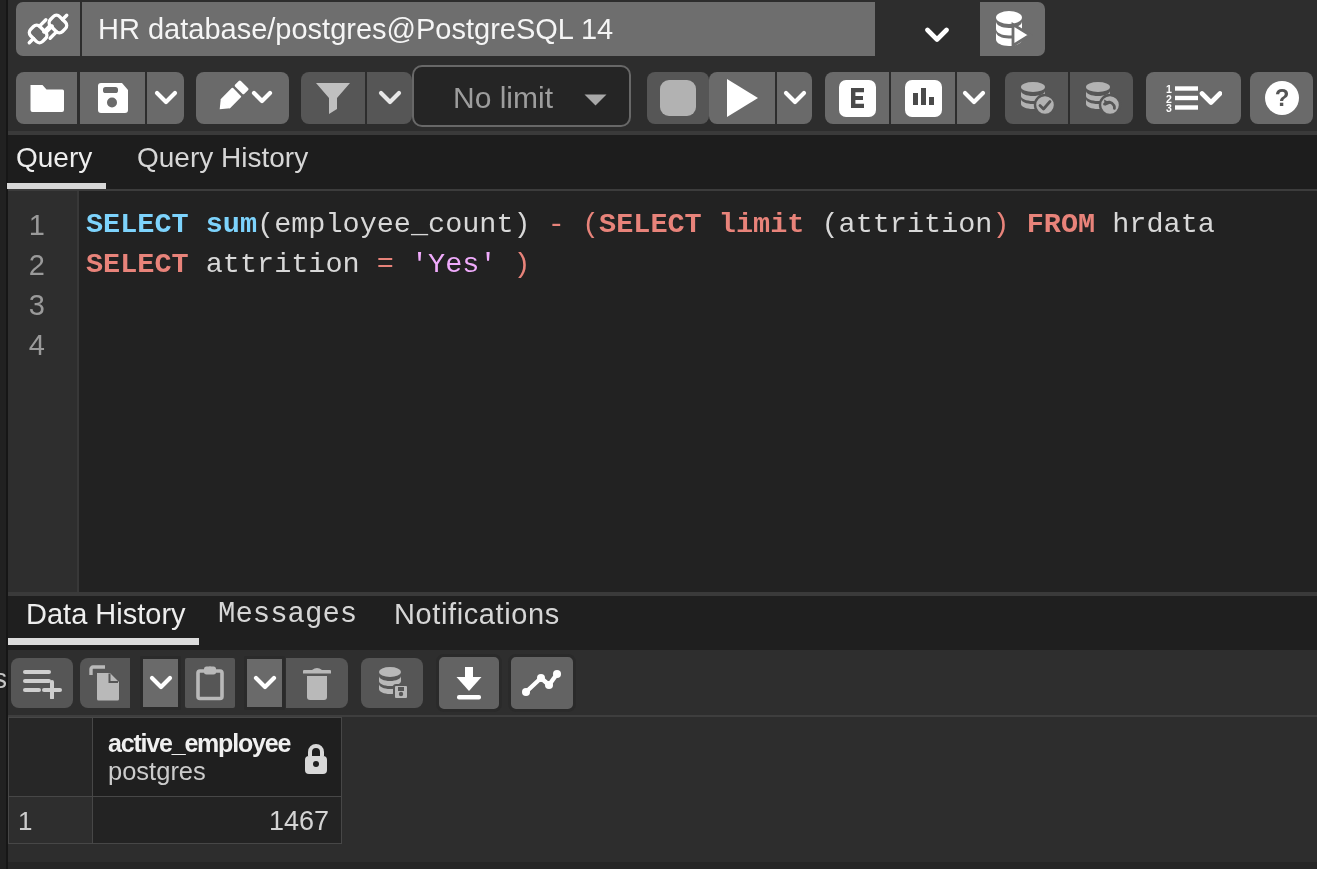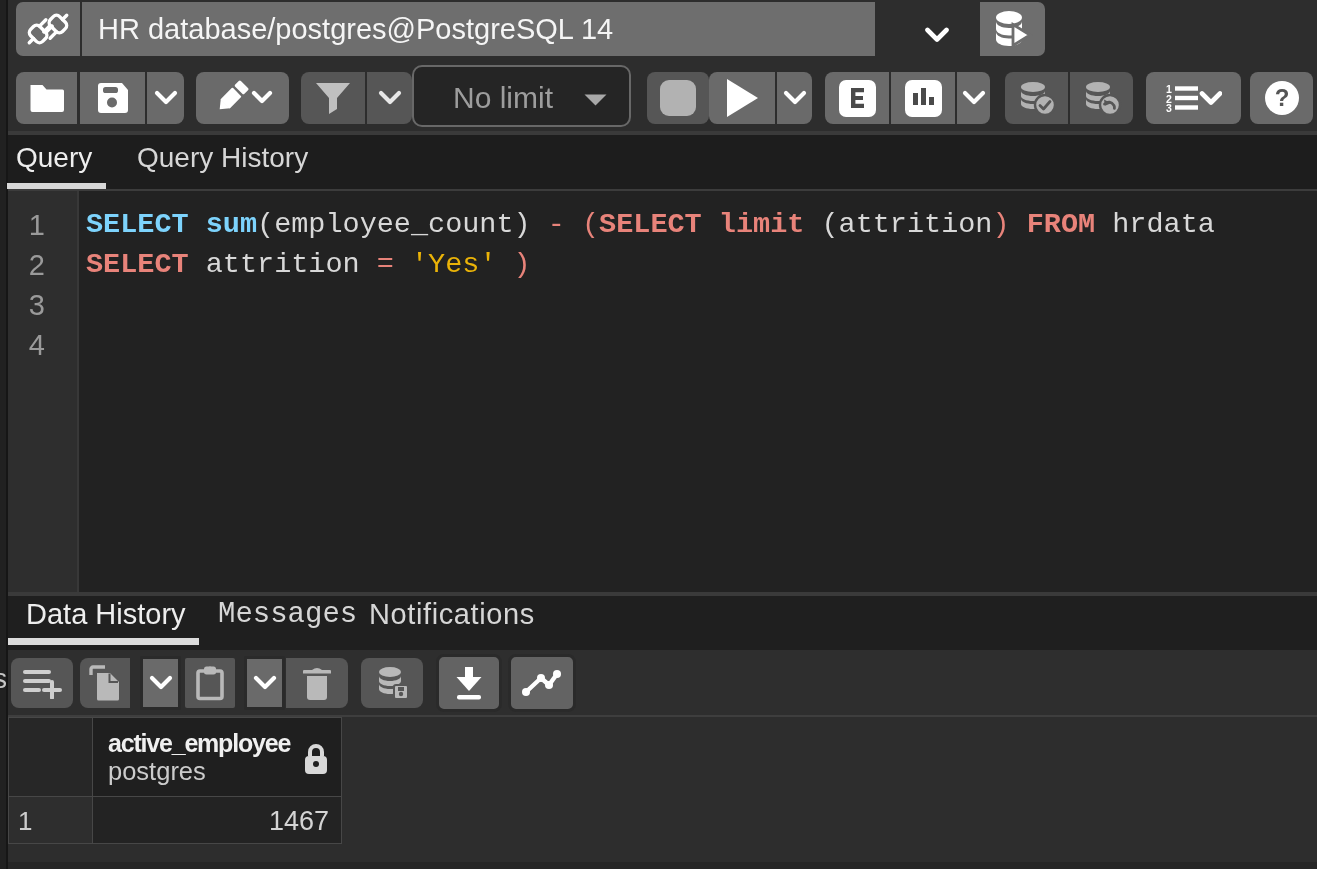--- a/index.html
+++ b/index.html
@@ -194,29 +194,29 @@
 <div class="abs" style="left:8px;top:191px;width:1309px;height:401px;background:#222222;"></div>
 <div class="abs" style="left:8px;top:191px;width:69px;height:401px;background:#2e2e2e;"></div>
 <div class="abs" style="left:77px;top:191px;width:2px;height:401px;background:#383838;"></div>
 
 <div class="abs" id="code" style="left:8px;top:205px;width:1309px;font-family:'Liberation Mono',monospace;font-size:28.5px;line-height:40px;white-space:pre;">
   <div class="abs" style="left:8px;width:29px;text-align:right;color:#9a9a9a;font-family:'Liberation Sans',sans-serif;font-size:29px;top:0;">1</div>
   <div class="abs" style="left:8px;width:29px;text-align:right;color:#9a9a9a;font-family:'Liberation Sans',sans-serif;font-size:29px;top:40px;">2</div>
   <div class="abs" style="left:8px;width:29px;text-align:right;color:#9a9a9a;font-family:'Liberation Sans',sans-serif;font-size:29px;top:80px;">3</div>
   <div class="abs" style="left:8px;width:29px;text-align:right;color:#9a9a9a;font-family:'Liberation Sans',sans-serif;font-size:29px;top:120px;">4</div>
   <div class="abs" style="left:78px;top:0;color:#d8d8d8;"><b style="color:#7dd3fc;">SELECT sum</b>(employee_count) <span style="color:#e8837a;">-</span> <span style="color:#e8837a;">(</span><b style="color:#e8837a;">SELECT limit</b> (attrition<span style="color:#e8837a;">)</span> <b style="color:#e8837a;">FROM</b> hrdata</div>
-  <div class="abs" style="left:78px;top:40px;color:#d8d8d8;"><b style="color:#e8837a;">SELECT</b> attrition <span style="color:#e8837a;">=</span> <span style="color:#eab308;margin-top:16px;">'Yes'</span> <span style="color:#e8837a;">)</span></div>
+  <div class="abs" style="left:78px;top:40px;color:#d8d8d8;"><b style="color:#e8837a;">SELECT</b> attrition <span style="color:#e8837a;">=</span> <span style="color:#f0abfc;margin-top:16px;">'Yes'</span> <span style="color:#e8837a;">)</span></div>
 </div>
 
 <div class="abs" style="left:8px;top:592px;width:1309px;height:4px;background:#3a3a3a;"></div>
 
 <div class="abs" style="left:8px;top:596px;width:1309px;height:54px;background:#1f1f1f;"></div>
 <div class="abs" style="left:26px;top:598px;font-size:29px;color:#eeeeee;">Data History</div>
 <div class="abs" style="left:218px;top:598px;font-size:29px;color:#d6d6d6;font-family:Liberation Mono, monospace;">Messages</div>
-<div class="abs" style="left:369px;top:598px;font-size:29px;letter-spacing:0.6px;color:#d6d6d6;">Notifications</div>
+<div class="abs" style="left:394px;top:598px;font-size:29px;letter-spacing:0.6px;color:#d6d6d6;">Notifications</div>
 <div class="abs" style="left:8px;top:638px;width:191px;height:7px;background:#dcdcdc;"></div>
 
 <div class="abs" style="left:8px;top:650px;width:1309px;height:66px;background:#2e2e2e;"></div>
 
 <div class="btn dis" style="left:11px;top:658px;width:62px;height:50px;border-radius:8px;">
   <svg width="40" height="32" viewBox="0 0 40 32">
     <g stroke="#cfcfcf" stroke-width="4" stroke-linecap="round">
       <line x1="3" y1="5" x2="27" y2="5"></line>
       <line x1="3" y1="14" x2="27" y2="14"></line>
       <line x1="3" y1="23" x2="17" y2="23"></line>

